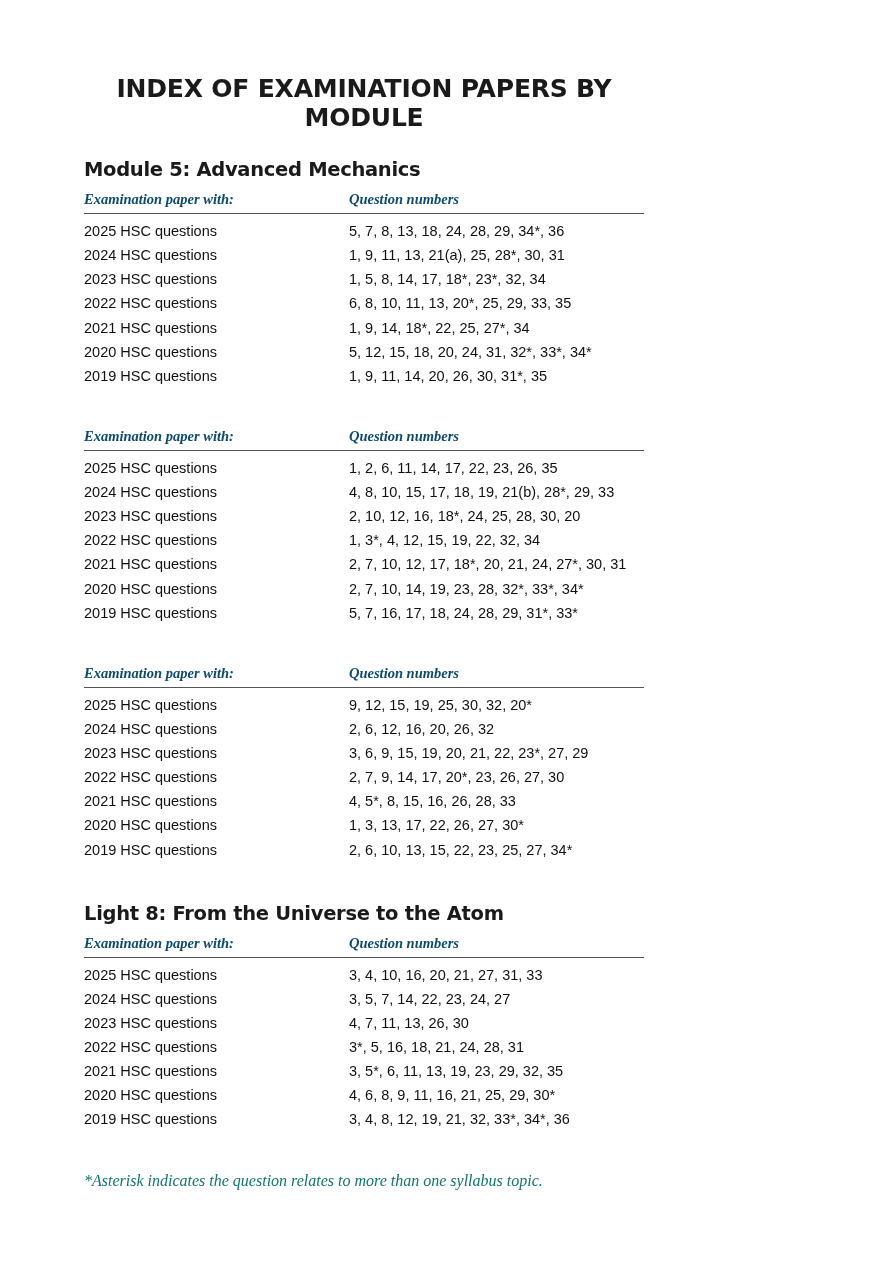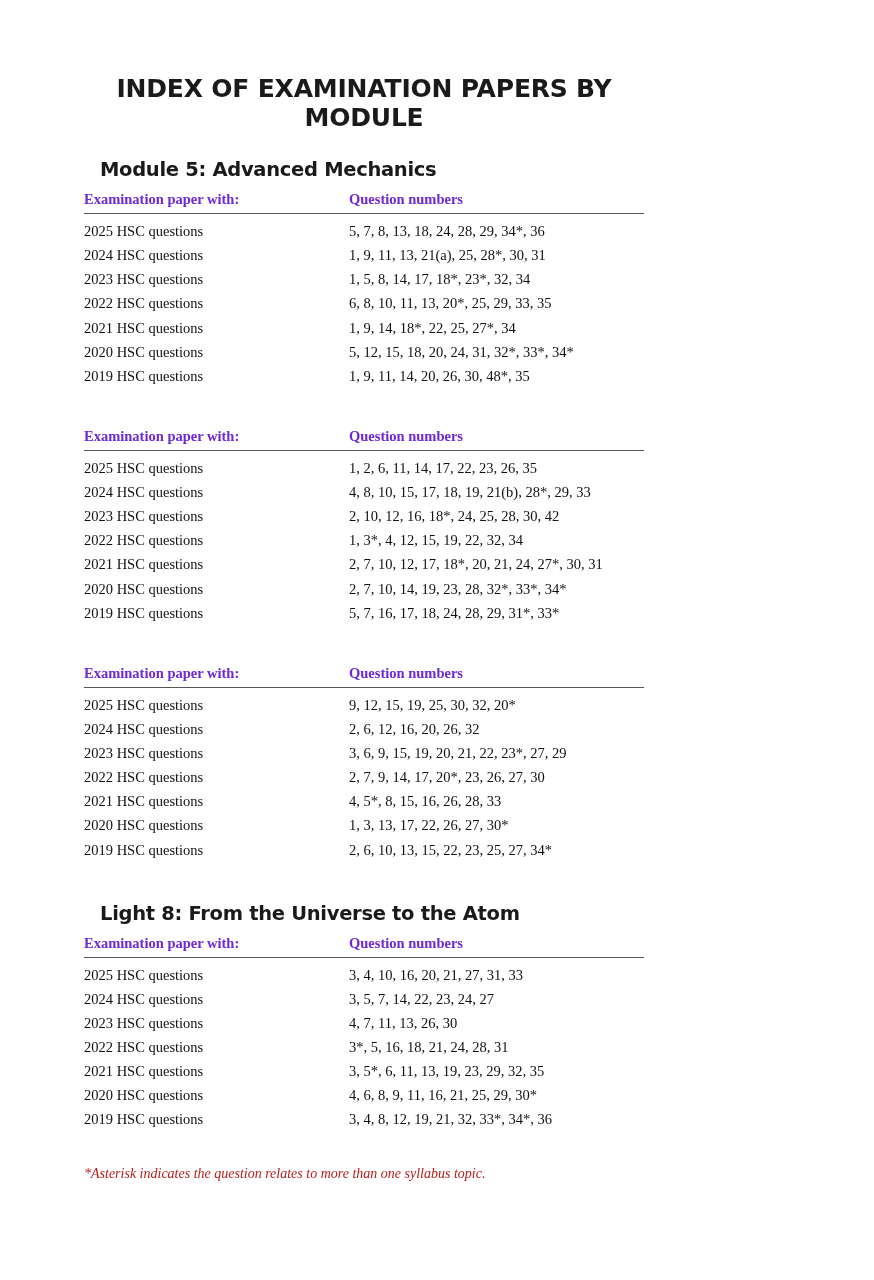--- a/index.html
+++ b/index.html
@@ -36,57 +36,58 @@
   }
   .module-block {
     margin-bottom: 28px;
   }
   .module-heading {
     font-family: "DejaVu Sans", sans-serif;
     font-weight: bold;
     font-size: 19.5px;
     letter-spacing: -0.3px;
     color: #1a1a1a;
-    margin: 0 0 10px 16px;
+    margin: 0 0 10px 0;
   }
   .index-table {
     width: 100%;
     border-collapse: collapse;
   }
   .index-table thead th {
     font-family: "Liberation Serif", serif;
+    font-style: italic;
     font-weight: bold;
     font-size: 14.5px;
     text-align: left;
     padding: 0 0 5px 0;
     border-bottom: 1.2px solid #555555;
-    color: #6d28d9;
+    color: #0c4a6e;
   }
   .index-table thead th.col-paper {
     width: 265px;
   }
   .index-table tbody td {
-    font-family: Liberation Serif, serif;
+    font-family: Liberation Sans, sans-serif;
     font-size: 14.5px;
     padding: 3px 0 2px 0;
     vertical-align: top;
     color: #111111;
     line-height: 1.32;
   }
   .index-table tbody tr:first-child td {
     padding-top: 8px;
   }
   .footnote {
     position: absolute;
     left: 84px;
-    bottom: 98px;
+    bottom: 90px;
     font-family: "Liberation Serif", serif;
     font-style: italic;
-    font-size: 14px;
-    color: #b91c1c;
+    font-size: 16px;
+    color: #0f766e;
   }
   .spacer-gap {
     height: 12px;
   }
 </style>
 </head>
 <body>
 
 <div class="page">
 
@@ -121,21 +122,21 @@
         <tr>
           <td>2021 HSC questions</td>
           <td>1, 9, 14, 18*, 22, 25, 27*, 34</td>
         </tr>
         <tr>
           <td>2020 HSC questions</td>
           <td>5, 12, 15, 18, 20, 24, 31, 32*, 33*, 34*</td>
         </tr>
         <tr>
           <td>2019 HSC questions</td>
-          <td>1, 9, 11, 14, 20, 26, 30, 48*, 35</td>
+          <td>1, 9, 11, 14, 20, 26, 30, 31*, 35</td>
         </tr>
       </tbody>
     </table>
   </section>
 
   <div class="spacer-gap"></div>
 
   <section class="module-block">
     <table class="index-table">
       <thead>
@@ -148,21 +149,21 @@
         <tr>
           <td>2025 HSC questions</td>
           <td>1, 2, 6, 11, 14, 17, 22, 23, 26, 35</td>
         </tr>
         <tr>
           <td>2024 HSC questions</td>
           <td>4, 8, 10, 15, 17, 18, 19, 21(b), 28*, 29, 33</td>
         </tr>
         <tr>
           <td>2023 HSC questions</td>
-          <td>2, 10, 12, 16, 18*, 24, 25, 28, 30, 42</td>
+          <td>2, 10, 12, 16, 18*, 24, 25, 28, 30, 20</td>
         </tr>
         <tr>
           <td>2022 HSC questions</td>
           <td>1, 3*, 4, 12, 15, 19, 22, 32, 34</td>
         </tr>
         <tr>
           <td>2021 HSC questions</td>
           <td>2, 7, 10, 12, 17, 18*, 20, 21, 24, 27*, 30, 31</td>
         </tr>
         <tr>

